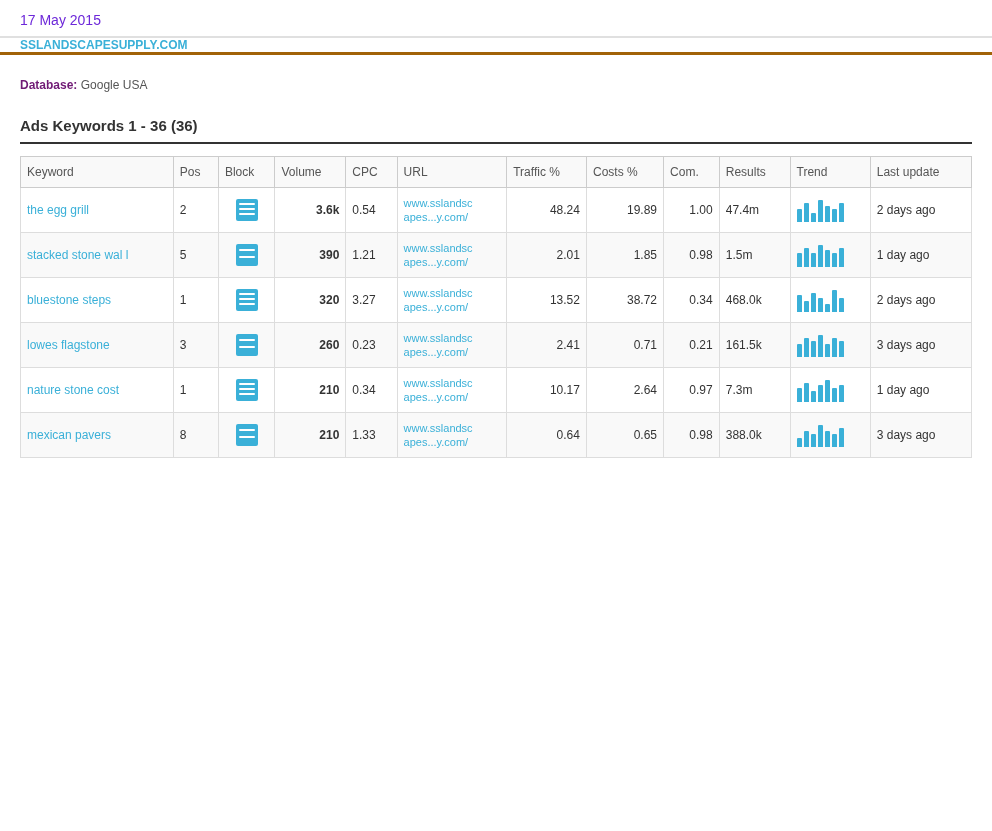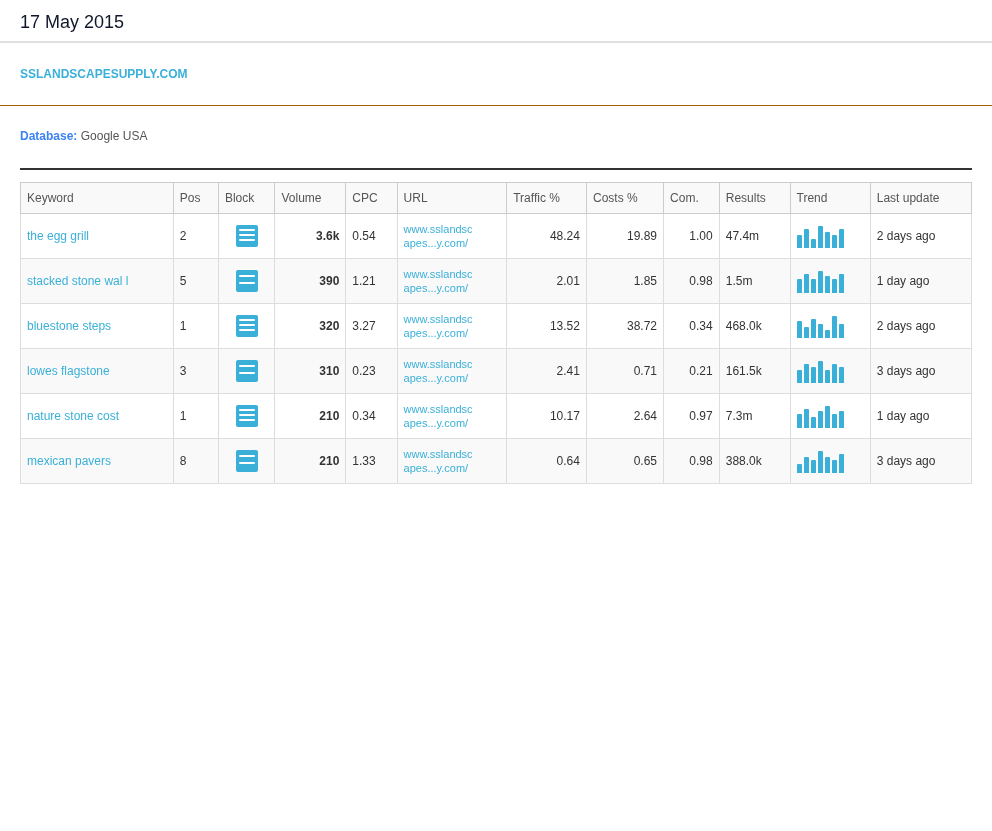--- a/index.html
+++ b/index.html
@@ -33,30 +33,30 @@
       justify-content: center;
     }
     .logo-text {
       font-size: 22px;
       font-weight: 900;
       color: #3ab0d8;
       letter-spacing: -1px;
     }
 
     .header-date {
-      font-size: 18px;
-      color: #0f172a;
+      font-size: 14px;
+      color: #6d28d9;
     }
 
     .subheader {
-      padding: 24px 20px;
+      padding: 0 20px;
       display: flex;
       align-items: center;
       justify-content: space-between;
-      border-bottom: 1px solid #a16207;
+      border-bottom: 3px solid #a16207;
     }
     .subheader-domain {
       font-size: 12px;
       font-weight: bold;
       color: #3ab0d8;
       text-transform: uppercase;
     }
 
     .main-content {
       padding: 20px 20px;
@@ -70,21 +70,21 @@
       line-height: 1.3;
     }
 
     .meta-info {
       font-size: 12px;
       color: #555;
       line-height: 1.8;
       margin-bottom: 20px;
     }
     .meta-info strong {
-      color: #3b82f6;
+      color: #701a75;
     }
 
     .section-title {
       font-size: 15px;
       font-weight: bold;
       color: #333;
       margin-bottom: 8px;
     }
 
     .section-divider {
@@ -175,20 +175,21 @@
 <div class="main-content">
 
 
   <div class="meta-info">
     <div>
       <strong>Database:</strong>
       <span>Google USA</span>
     </div>
   </div>
 
+  <div class="section-title">Ads Keywords 1 - 36 (36)</div>
   <hr class="section-divider">
 
   <table>
     <thead>
       <tr>
         <th>Keyword</th>
         <th>Pos</th>
         <th>Block</th>
         <th>Volume</th>
         <th>CPC</th>
@@ -274,21 +275,21 @@
               <div class="trend-bar" style="height: 22px;"></div>
               <div class="trend-bar" style="height: 14px;"></div>
             </div>
           </td>
           <td>2 days ago</td>
         </tr>
         <tr>
           <td><a href="#" class="keyword-link">lowes flagstone</a></td>
           <td>3</td>
           <td style="text-align: center;"><div style="display: inline-block; width: 22px; height: 22px; background: rgb(58, 176, 216); border-radius: 2px; position: relative; vertical-align: middle;"><div style="position: absolute; background: rgb(255, 255, 255); left: 3px; right: 3px; height: 2px; border-radius: 1px; top: 5px;"></div><div style="position: absolute; background: rgb(255, 255, 255); left: 3px; right: 3px; height: 2px; border-radius: 1px; top: 12px;"></div></div></td>
-          <td class="num">310</td>
+          <td class="num">260</td>
           <td>0.23</td>
           <td><a href="#" class="url-link" style="white-space: pre-line;">www.sslandsc
 apes...y.com/</a></td>
           <td class="num-normal">2.41</td>
           <td class="num-normal">0.71</td>
           <td class="num-normal">0.21</td>
           <td>161.5k</td>
           <td>
             <div class="trend-chart">
               <div class="trend-bar" style="height: 13px;"></div>

